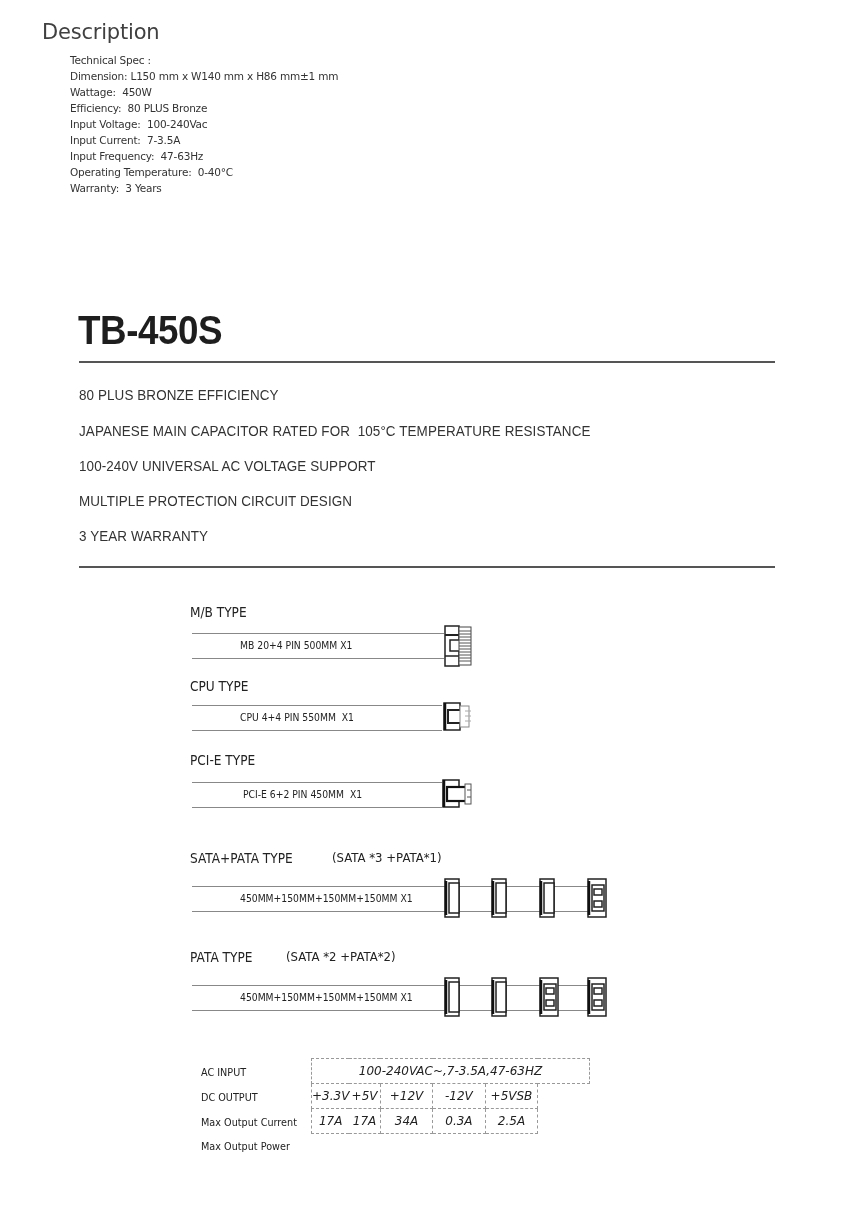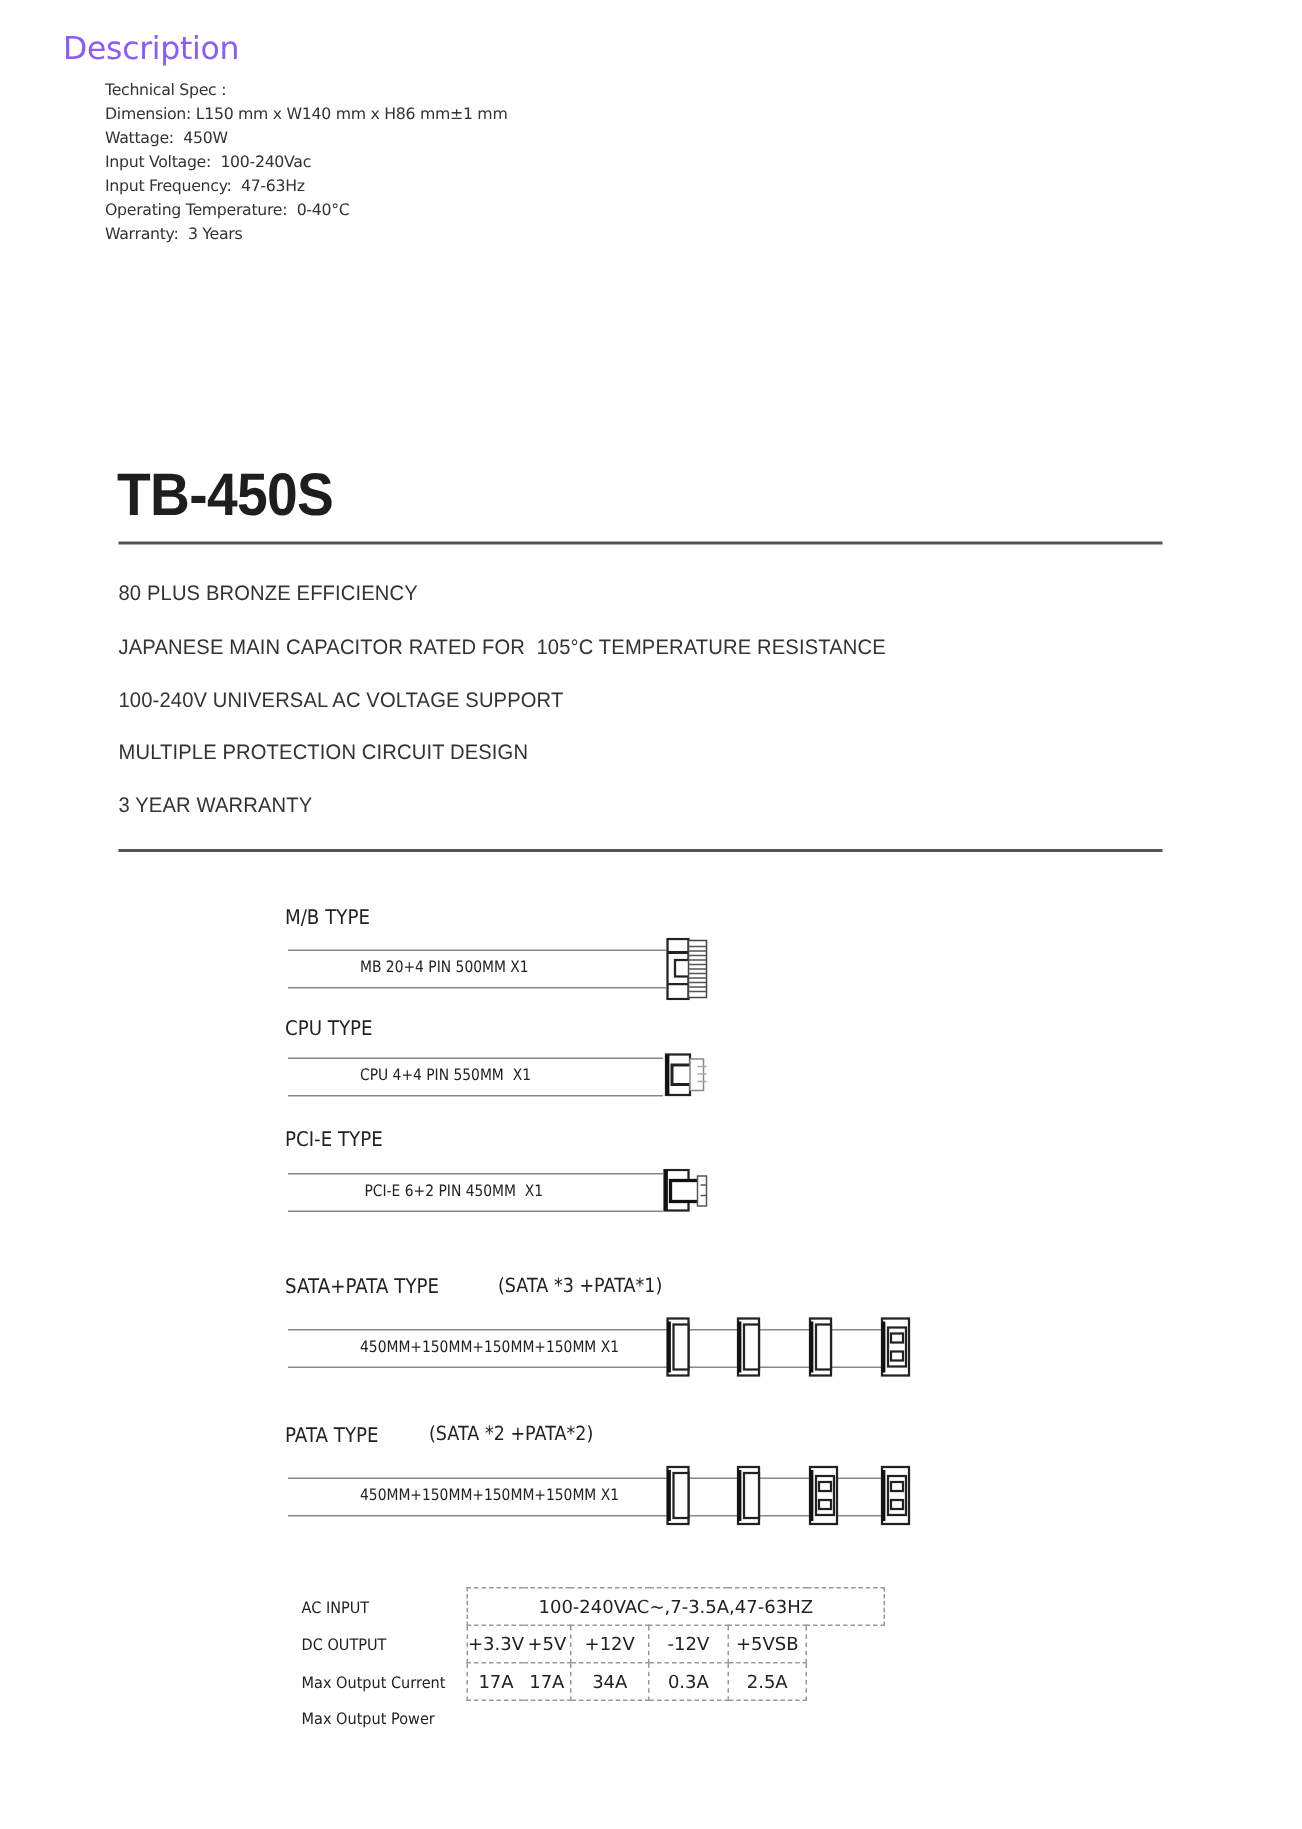--- a/index.html
+++ b/index.html
@@ -1,47 +1,49 @@
 <!DOCTYPE html>
 <html><head>
   <meta charset="utf-8">
   <style>
     html, body { margin: 0; padding: 0; background: #ffffff; }
     body { width: 868px; height: 1219px; position: relative; overflow: hidden; font-family: "DejaVu Sans", sans-serif; color: #333; }
-    .desc-title { position: absolute; left: 42px; top: 20px; font-size: 21px; color: #8b5cf6; font-family: "DejaVu Sans", sans-serif; font-weight: normal; margin: 0; letter-spacing: -0.2px; }
+    .desc-title { position: absolute; left: 42px; top: 20px; font-size: 21px; color: #404040; font-family: "DejaVu Sans", sans-serif; font-weight: normal; margin: 0; letter-spacing: -0.2px; }
     .spec-list { position: absolute; left: 42px; top: 52px; font-size: 10.5px; color: #333; line-height: 16px; font-family: "DejaVu Sans", sans-serif; margin-left: 28px; }
     .spec-line { white-space: pre; letter-spacing: -0.2px; }
 
     .model { position: absolute; left: 78px; top: 308px; font-size: 40px; font-family: "Liberation Sans", sans-serif; font-weight: bold; color: #1e1e1e; letter-spacing: -0.5px; margin: 0; transform: scaleX(0.92); transform-origin: left; }
     .rule { position: absolute; left: 79px; width: 696px; height: 2px; background: #555; }
     .rule1 { top: 361px; }
     .rule2 { top: 566px; }
     .feature { position: absolute; left: 79px; font-size: 14px; font-family: "Liberation Sans", sans-serif; color: #333; letter-spacing: 0.1px; white-space: pre; transform: scaleX(0.96); transform-origin: left; }
 
     .cable-title { position: absolute; left: 190px; font-size: 13.5px; font-family: "DejaVu Sans", sans-serif; color: #222; white-space: pre; transform: scaleX(0.9); transform-origin: left; }
     .cable-sub { position: absolute; font-size: 13px; font-family: "DejaVu Sans", sans-serif; color: #222; white-space: pre; transform: scaleX(0.9); transform-origin: left; }
     .cable { position: absolute; left: 192px; height: 24px; border-top: 1px solid #888; border-bottom: 1px solid #888; }
     .cable-label { position: absolute; font-size: 10.5px; font-family: "DejaVu Sans", sans-serif; color: #222; white-space: pre; transform: scaleX(0.88); transform-origin: left; }
     .conn { position: absolute; }
 
     .spec-table-labels .lbl { position: absolute; left: 201px; font-size: 10.5px; font-family: "DejaVu Sans", sans-serif; color: #222; white-space: pre; transform: scaleX(0.92); transform-origin: left; }
-    .ptable { position: absolute; left: 311px; top: 1058px; width: 279px; border-collapse: collapse; font-family: "DejaVu Sans", sans-serif; font-size: 12px; color: #222; }
+    .ptable { position: absolute; left: 311px; top: 1058px; width: 279px; border-collapse: collapse; font-family: "DejaVu Sans", sans-serif; font-size: 12px; color: #222; font-style: italic; }
     .ptable td { border: 1px dashed #999; text-align: center; height: 24px; padding: 0; }
     .ptable td.nob-l { border-left: none; }
     .ptable td.nob-r { border-right: none; }
   </style>
 </head>
 <body>
 
 <h2 class="desc-title">Description</h2>
 <div class="spec-list">
   <div class="spec-line">Technical Spec :</div>
   <div class="spec-line">Dimension: L150 mm x W140 mm x H86 mm±1 mm</div>
   <div class="spec-line">Wattage:  450W</div>
+  <div class="spec-line">Efficiency:  80 PLUS Bronze</div>
   <div class="spec-line">Input Voltage:  100-240Vac</div>
+  <div class="spec-line">Input Current:  7-3.5A</div>
   <div class="spec-line">Input Frequency:  47-63Hz</div>
   <div class="spec-line">Operating Temperature:  0-40°C</div>
   <div class="spec-line">Warranty:  3 Years</div>
 </div>
 
 <h1 class="model">TB-450S</h1>
 <div class="rule rule1"></div>
 <div class="feature" style="top:387px">80 PLUS BRONZE EFFICIENCY</div>
 <div class="feature" style="top:423px">JAPANESE MAIN CAPACITOR RATED FOR  105°C TEMPERATURE RESISTANCE</div>
 <div class="feature" style="top:458px">100-240V UNIVERSAL AC VOLTAGE SUPPORT</div>

